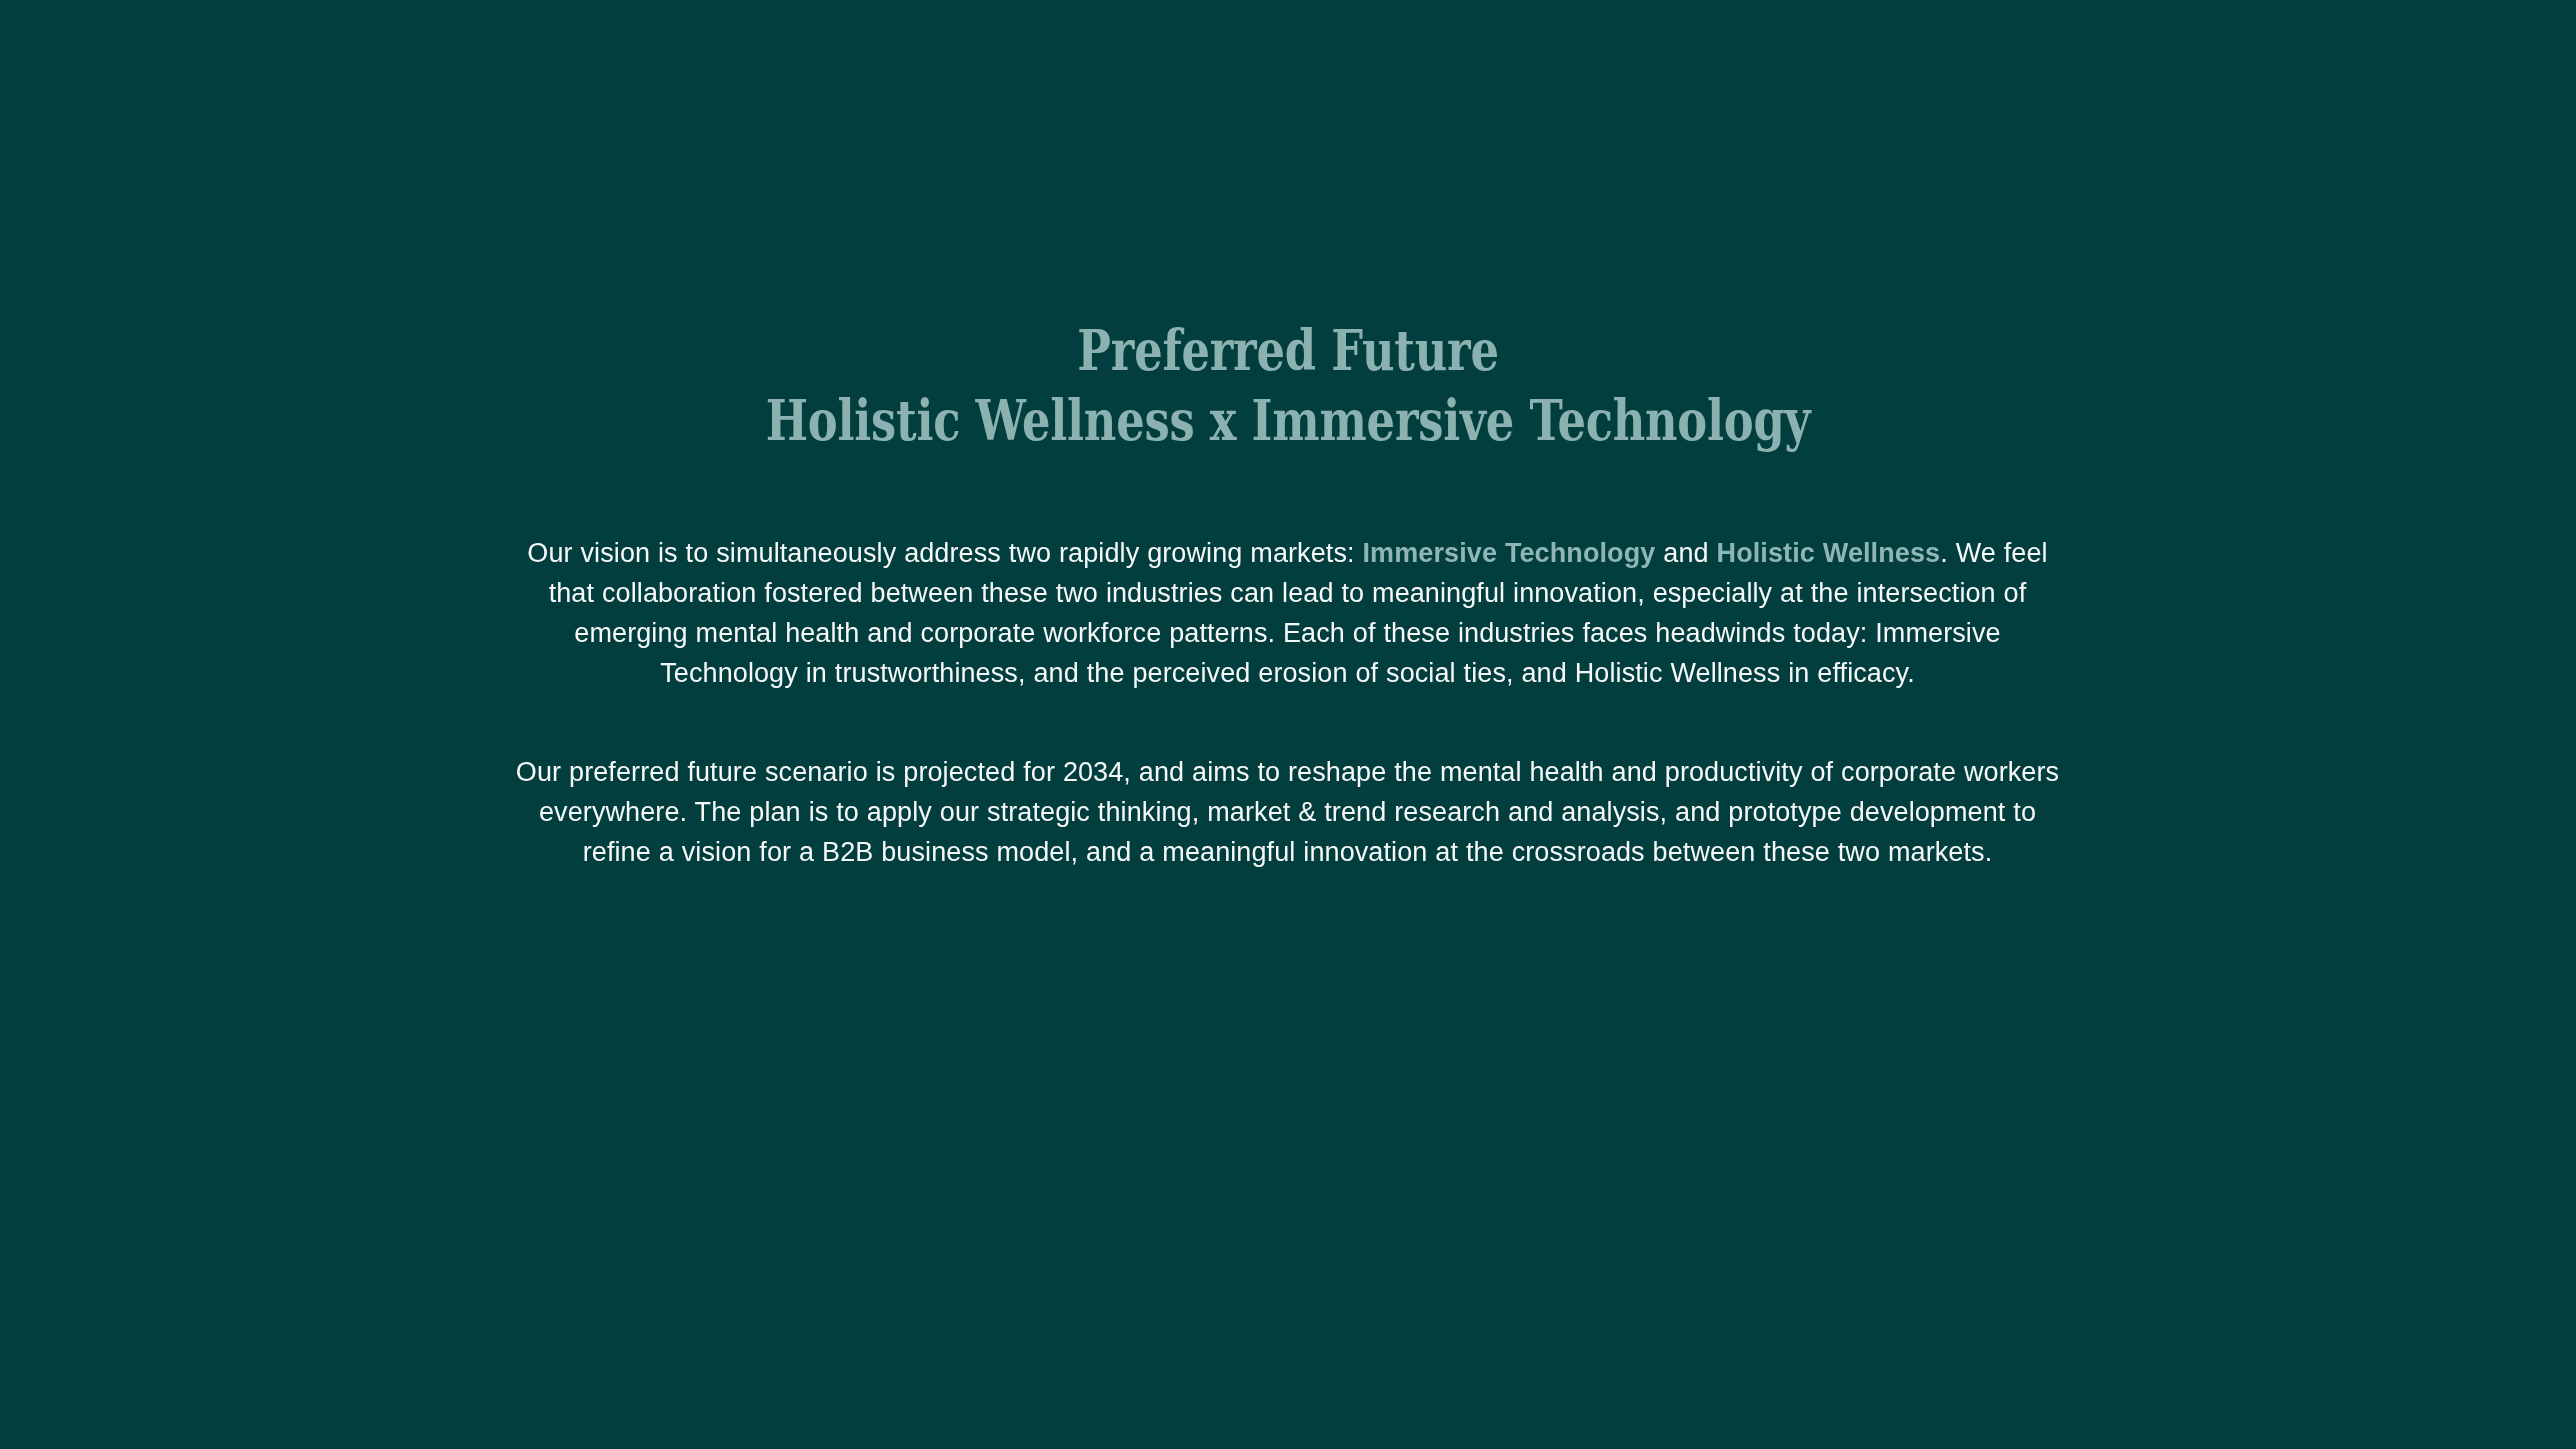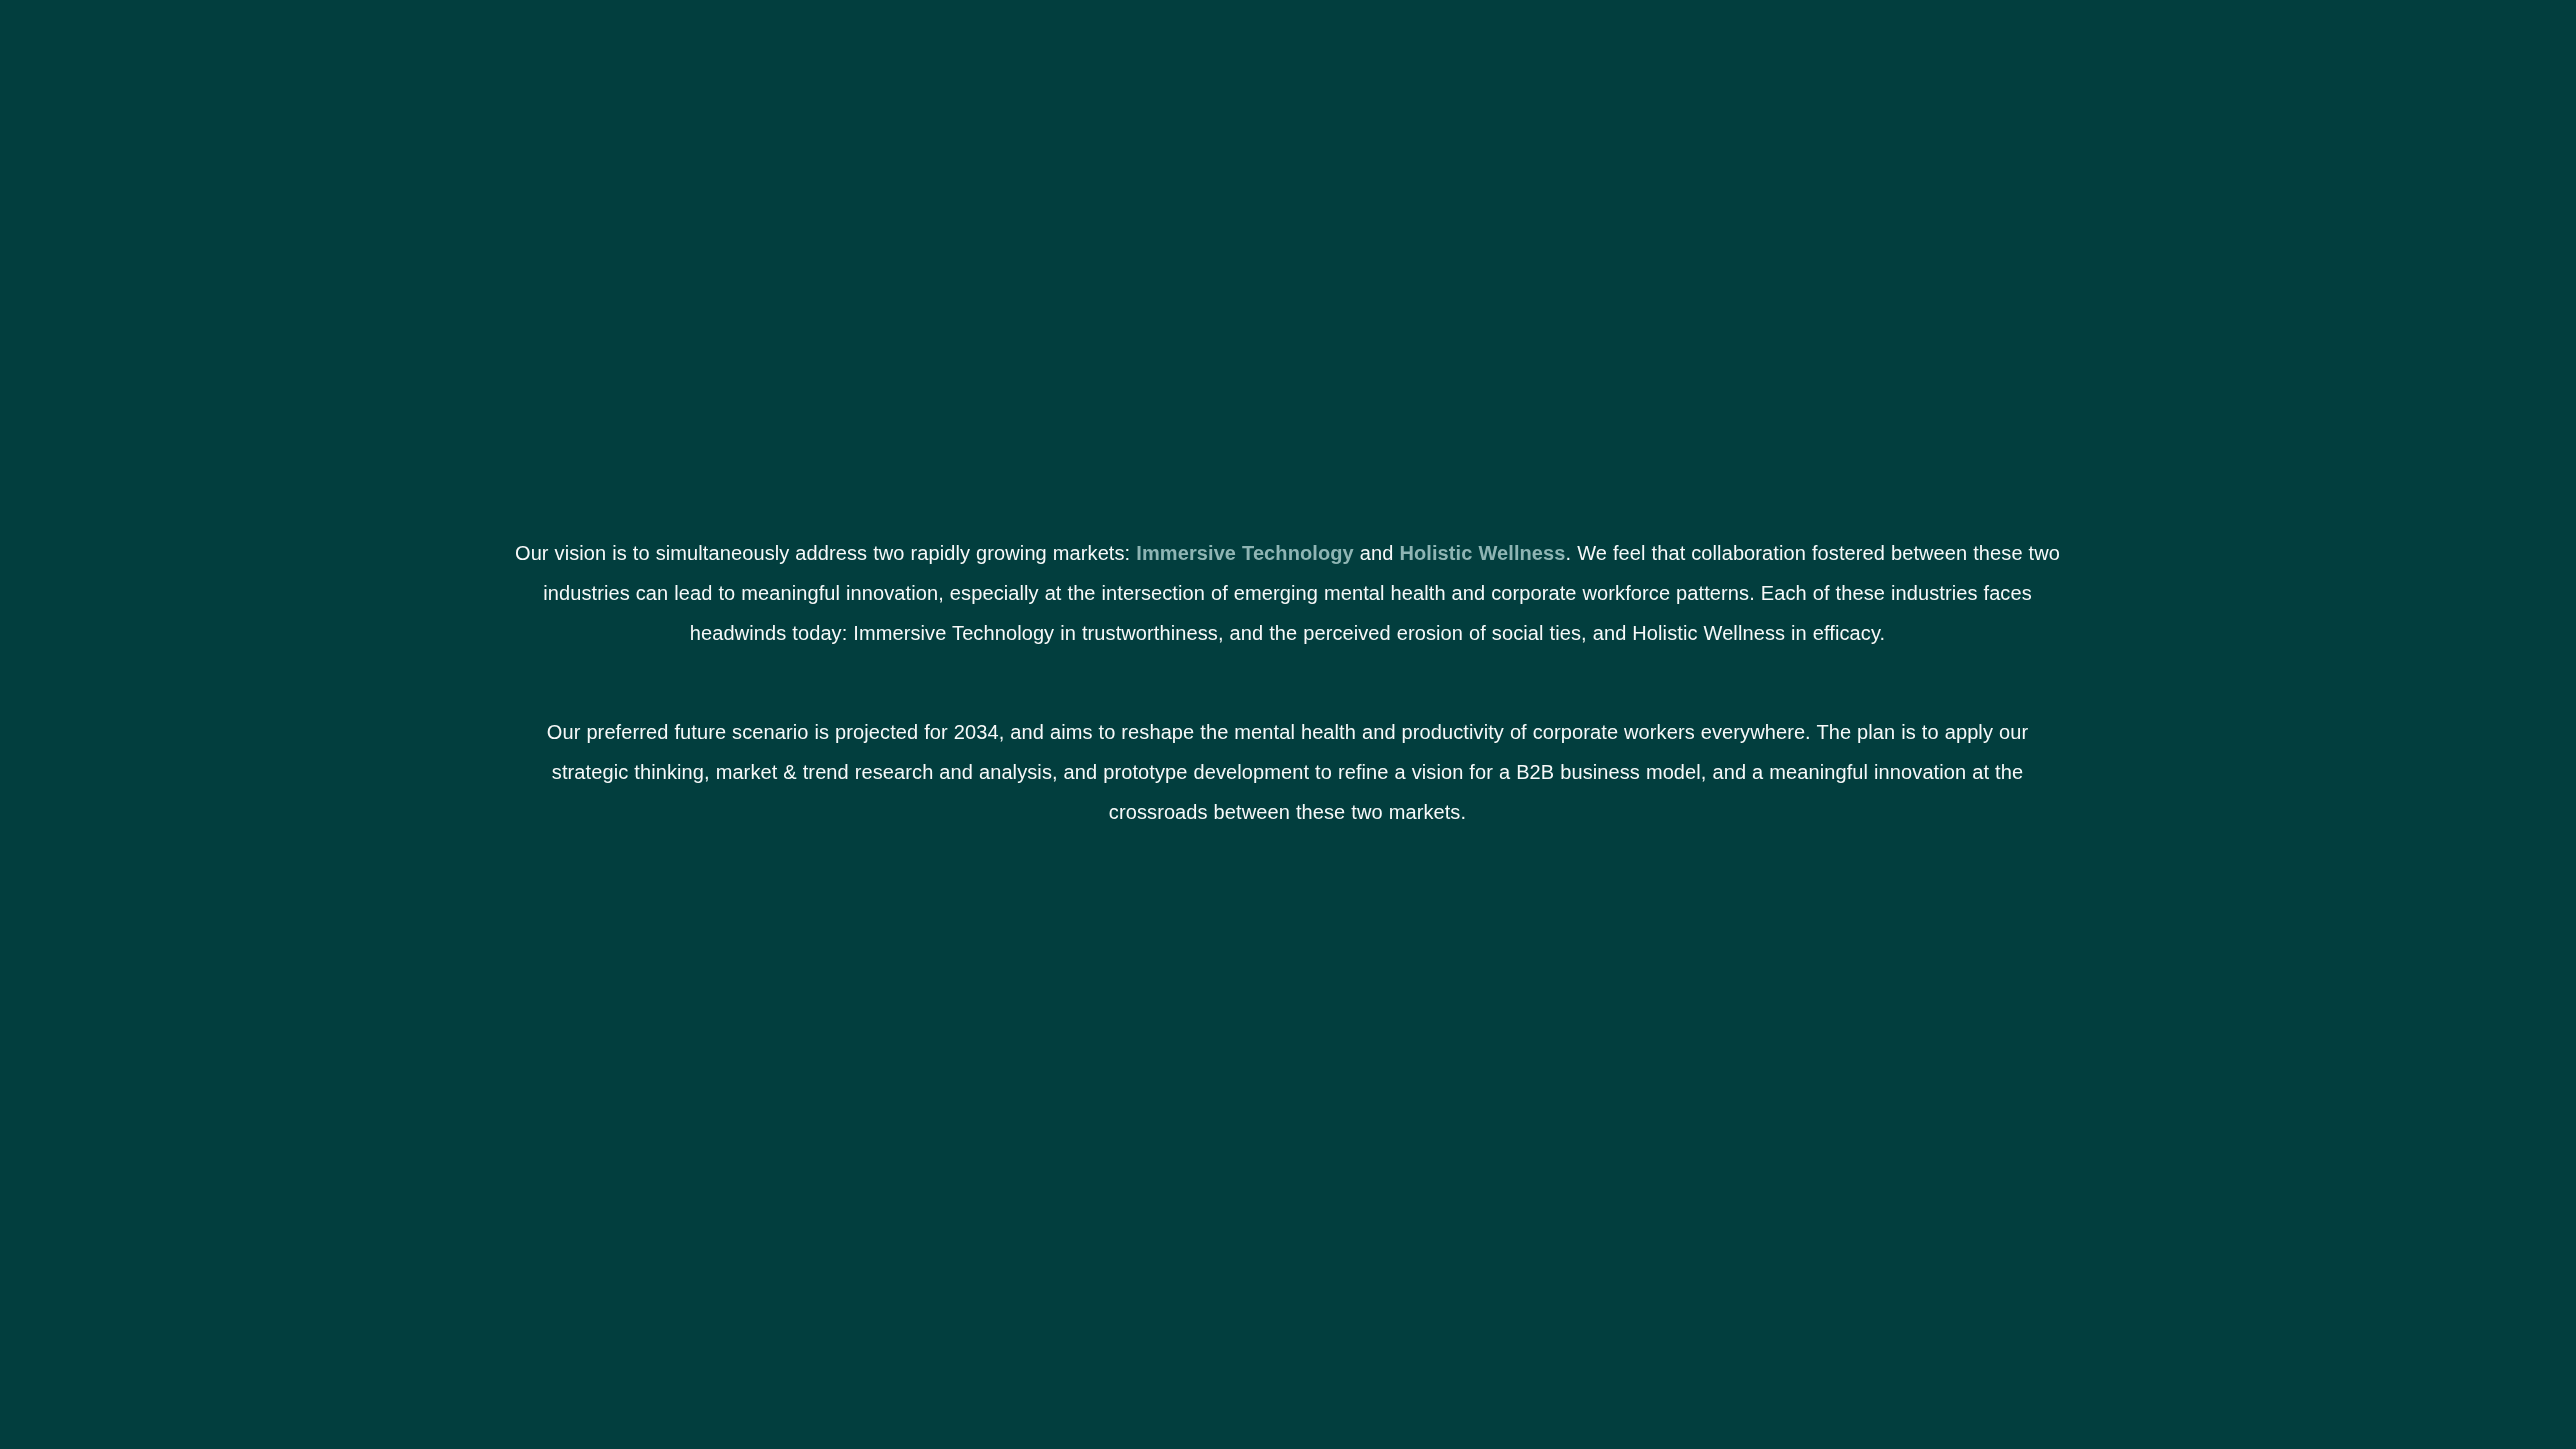--- a/index.html
+++ b/index.html
@@ -63,21 +63,21 @@
     left: 50%;
     top: 533px;
     width: 1563px;
     margin-left: -782px;
     text-align: center;
   }
 
   .para {
     margin: 0;
     font-family: "Liberation Sans", sans-serif;
-    font-size: 20px;
+    font-size: 27px;
     line-height: 40px;
     font-weight: 400;
     color: #f7f9f9;
     letter-spacing: 0.1px;
     word-spacing: 0.3px;
   }
 
   .para + .para {
     margin-top: 59px;
   }
@@ -85,20 +85,24 @@
   .accent {
     color: #8fb5b4;
     font-weight: 700;
   }
 </style>
 </head>
 <body>
 
 <div class="slide">
 
+  <div class="title-block">
+    <span class="title-line title-line-1">Preferred Future</span>
+    <span class="title-line title-line-2">Holistic Wellness x Immersive Technology</span>
+  </div>
 
   <div class="body-block">
 
     <p class="para"><span>Our vision is to simultaneously address two rapidly growing markets: </span><span class="accent">Immersive Technology</span><span> and </span><span class="accent">Holistic Wellness</span><span>. We feel that collaboration fostered between these two industries can lead to meaningful innovation, especially at the intersection of emerging mental health and corporate workforce patterns. Each of these industries faces headwinds today: Immersive Technology in trustworthiness, and the perceived erosion of social ties, and Holistic Wellness in efficacy.</span></p>
 
     <p class="para"><span>Our preferred future scenario is projected for 2034, and aims to reshape the mental health and productivity of corporate workers everywhere. The plan is to apply our strategic thinking, market &amp; trend research and analysis, and prototype development to refine a vision for a B2B business model, and a meaningful innovation at the crossroads between these two markets.</span></p>
 
   </div>
 
 </div>

